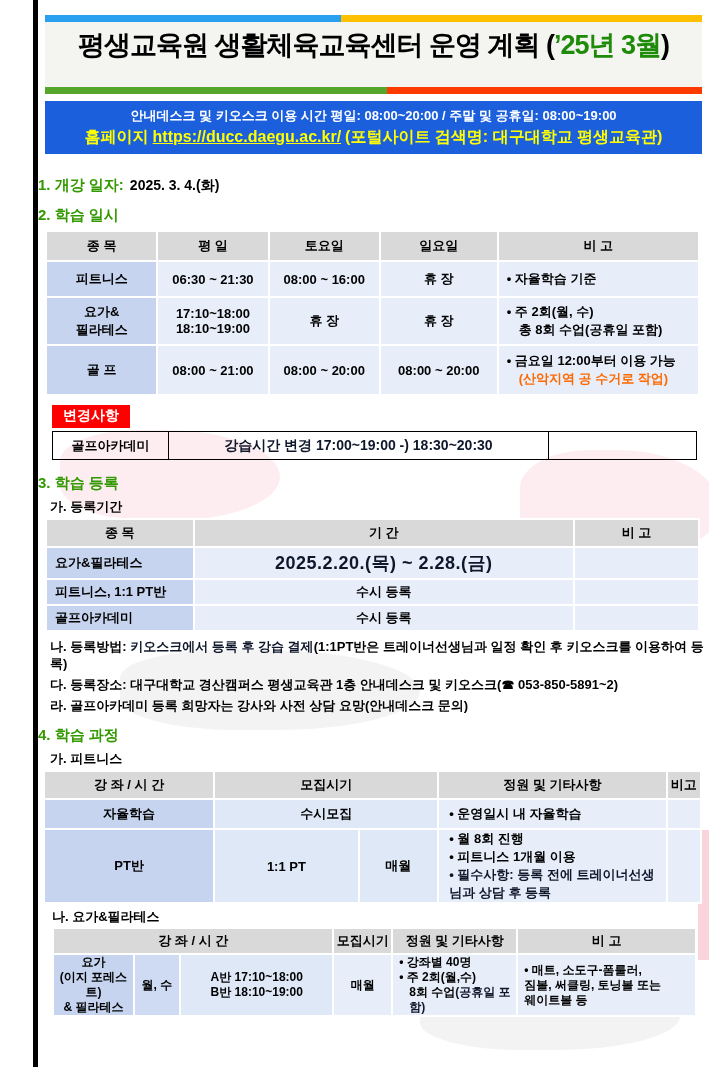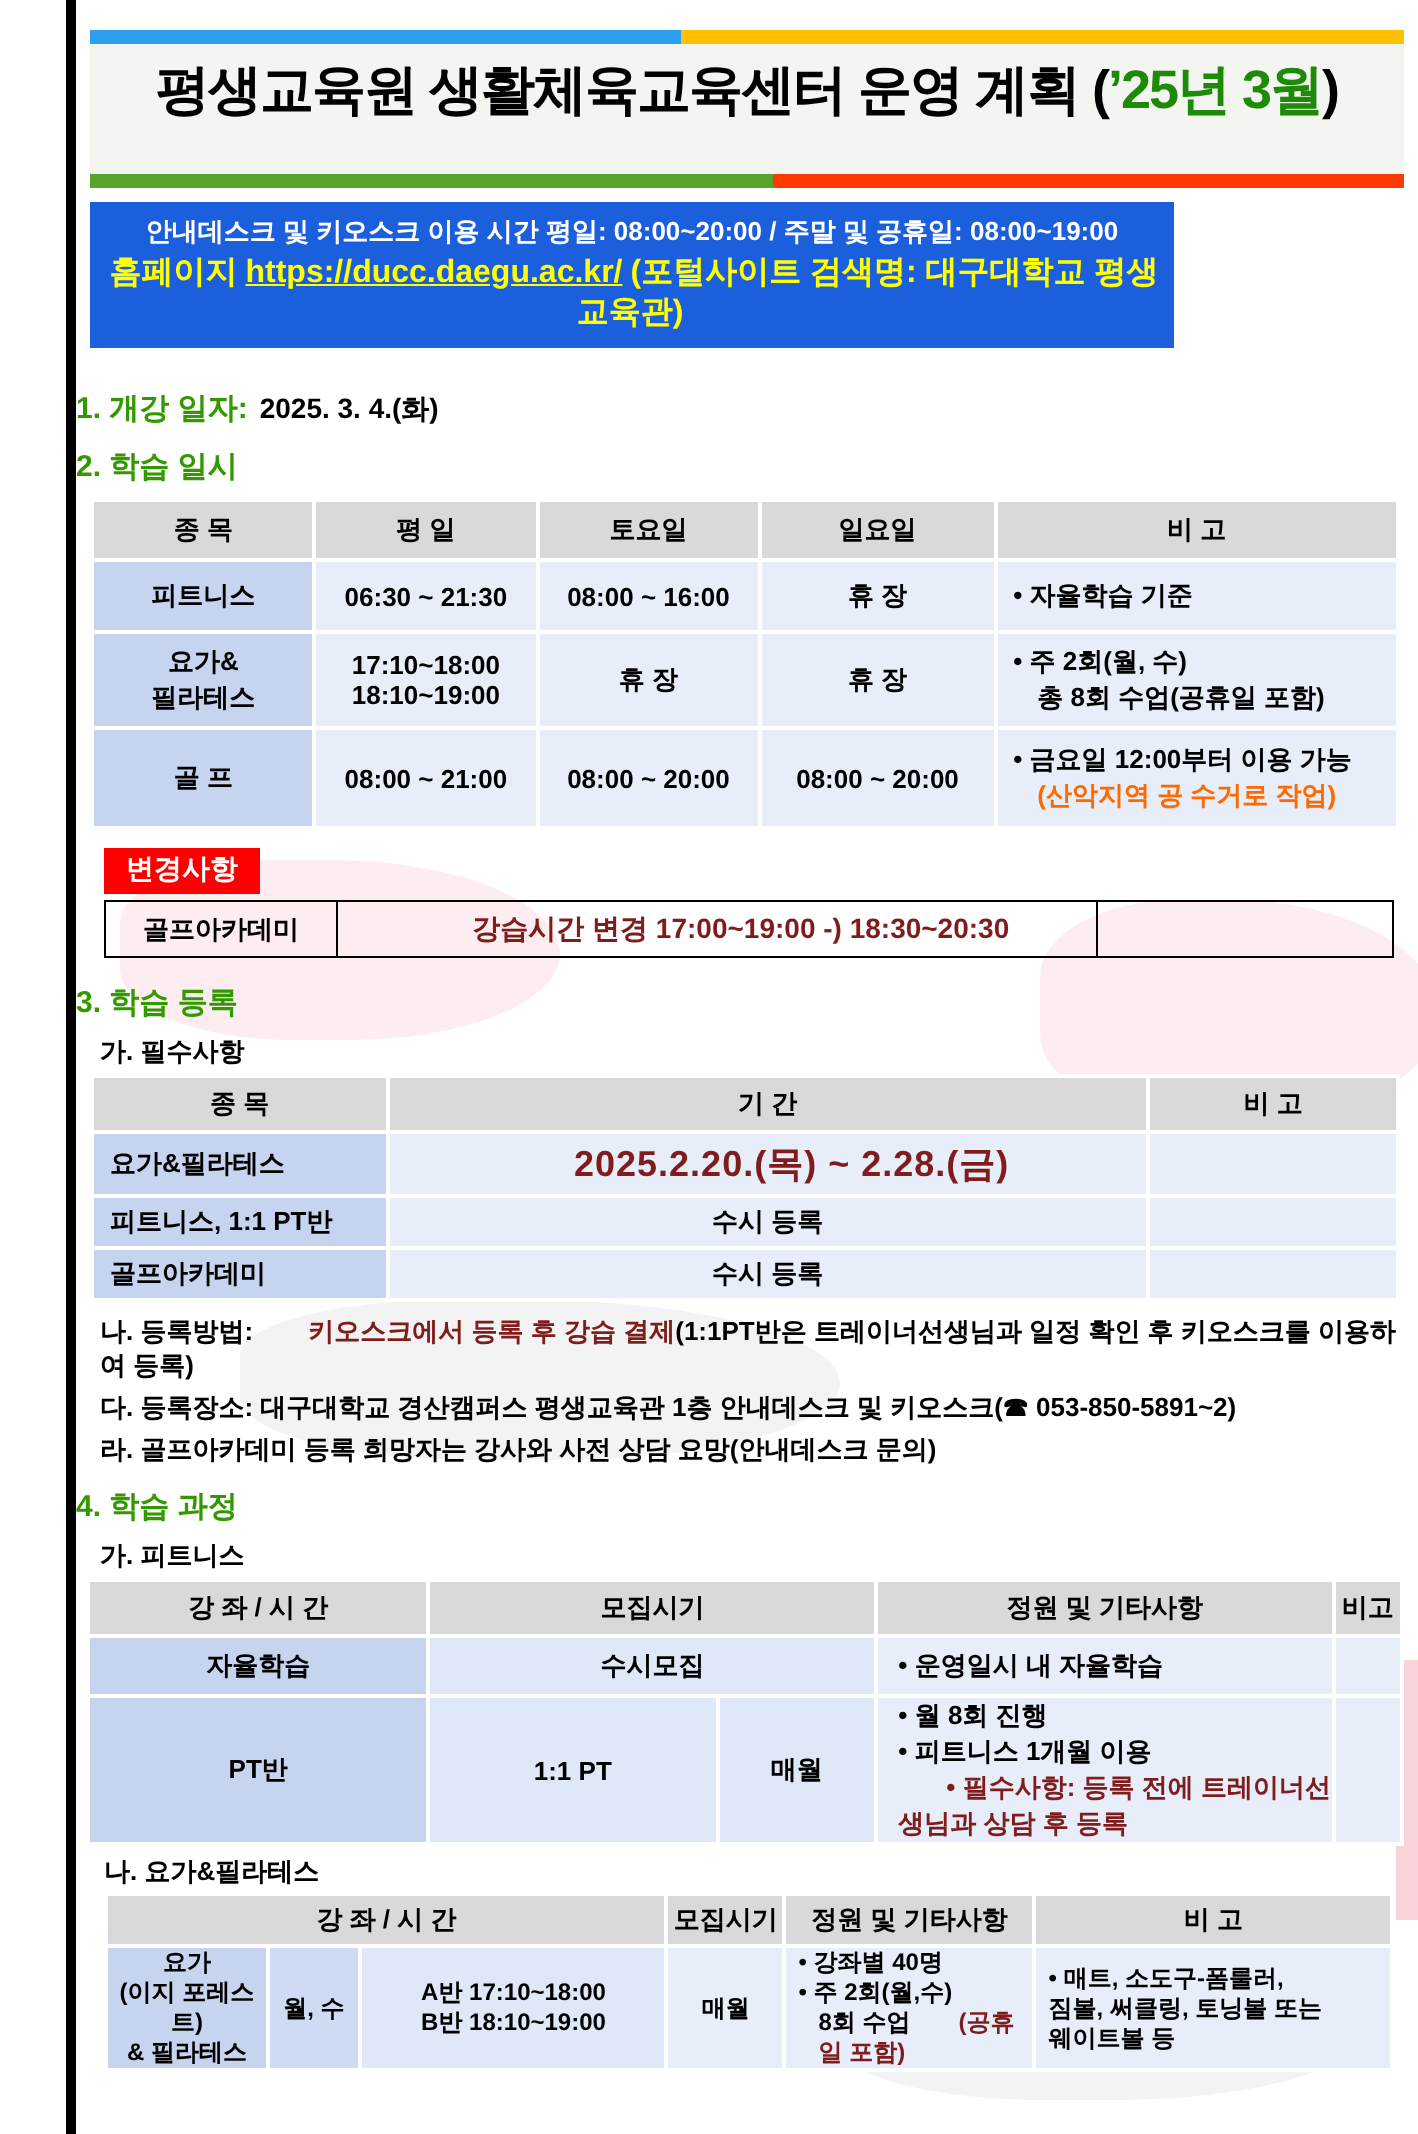--- a/index.html
+++ b/index.html
@@ -21,21 +21,21 @@
 
   
   .titlebox { margin:15px 0 0 7px; width:657px; }
   .bar { height:7px; }
   .bar.top { background:linear-gradient(90deg, #2ca0f0 0 45%, #ffc000 45% 100%); }
   .bar.bottom { background:linear-gradient(90deg, #56a62c 0 52%, #ff3a00 52% 100%); }
   .title-inner { background:#f4f4f1; text-align:center; padding:5px 0 24px; font-size:27px; letter-spacing:-1px; }
   .green-txt { color:#1d8a08; }
 
   
-  .notice { margin:7px 0 0 7px; width:542px; background:#1b5fdd; text-align:center; padding:7px 2px; }
+  .notice { margin:7px 0 0 7px; width:657px; background:#1b5fdd; text-align:center; padding:7px 2px; }
   .n1 { color:#ffffff; font-size:13px; line-height:16px; }
   .n2 { color:#ffff00; font-size:16px; line-height:20px; margin-top:3px; }
   .n2 .url { color:#ffff00; text-decoration:underline; cursor:pointer; }
   .n2 span, .n2 a { margin:0 2px; }
 
   .sec-h { color:#339900; font-size:15px; line-height:17px; }
   .s1-line { margin-top:22px; font-size:15px; line-height:17px; }
   .s1-line .val { color:#000; margin-left:6px; font-size:14px; }
   .mt12 { margin-top:12px; } .mt14 { margin-top:14px; }
   .sub-label { font-size:13px; line-height:15px; margin-left:12px; }
@@ -43,21 +43,21 @@
   
   table.blue { border-collapse:separate; border-spacing:2px; background:#fff; table-layout:fixed; }
   table.blue th { background:#d9d9d9; font-size:13px; font-weight:bold; text-align:center; }
   table.blue td { background:#e7eefa; font-size:13px; text-align:center; vertical-align:middle; }
   table.blue td.key { background:#c6d4ef; }
   table.blue td.key2 { background:#cedbf3; }
   table.blue td.key3 { background:#dfe8f7; }
   table.blue td.left { text-align:left; padding-left:8px; }
   .ind { display:inline-block; margin-left:12px; }
   .orange-txt { color:#ff6a00; }
-  .red-txt { color:#7f1d1d;padding-left:24px; }
+  .red-txt { color:#0f172a; }
 
   #t-schedule { margin:7px 0 0 7px; width:655px; }
   #t-schedule tr.hr { height:28px; } #t-schedule tr.r1 { height:34px; }
   #t-schedule tr.r2 { height:46px; } #t-schedule tr.r3 { height:48px; }
 
   .chg-label { display:inline-block; margin:9px 0 0 14px; background:#ff0000; color:#fff; font-size:14px; padding:2px 11px 3px; }
   #t-changes { margin:3px 0 0 14px; width:645px; border-collapse:collapse; table-layout:fixed; }
   #t-changes th, #t-changes td { border:1px solid #000; text-align:center; vertical-align:middle; font-size:13px; font-weight:bold; background:transparent; }
   #t-changes tr.hr { height:24px; } #t-changes tr.r1 { height:28px; } #t-changes tr.r2 { height:44px; }
   #t-changes .chg { font-size:14px; }
@@ -162,21 +162,21 @@
       <tbody>
       <tr class="r1">
         <td>골프아카데미</td>
         <td class="chg red-txt">강습시간 변경 17:00~19:00 -) 18:30~20:30</td>
         <td></td>
       </tr>
     </tbody>
       </table>
 
     <div class="sec-h mt14">3. 학습 등록</div>
-    <div class="sub-label" style="margin-top:8px;">가. 필수사항</div>
+    <div class="sub-label" style="margin-top:8px;">가. 등록기간</div>
 
     <table class="blue" id="t-register">
       <colgroup>
           <col style="width:22.5%">
           <col style="width:58.5%">
           <col style="width:19%">
         </colgroup>
       <tbody>
           <tr class="hr">
         <th>종 목</th>

